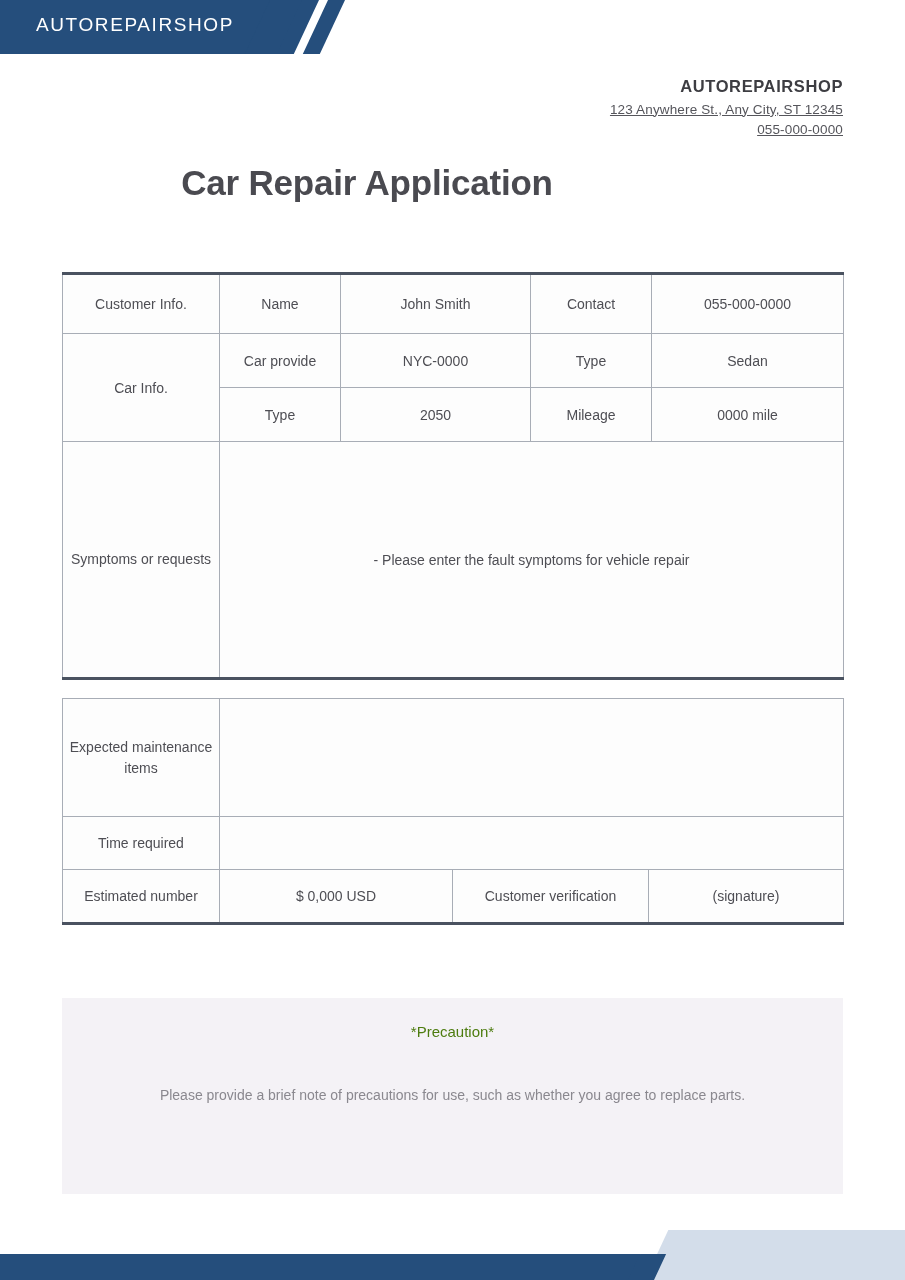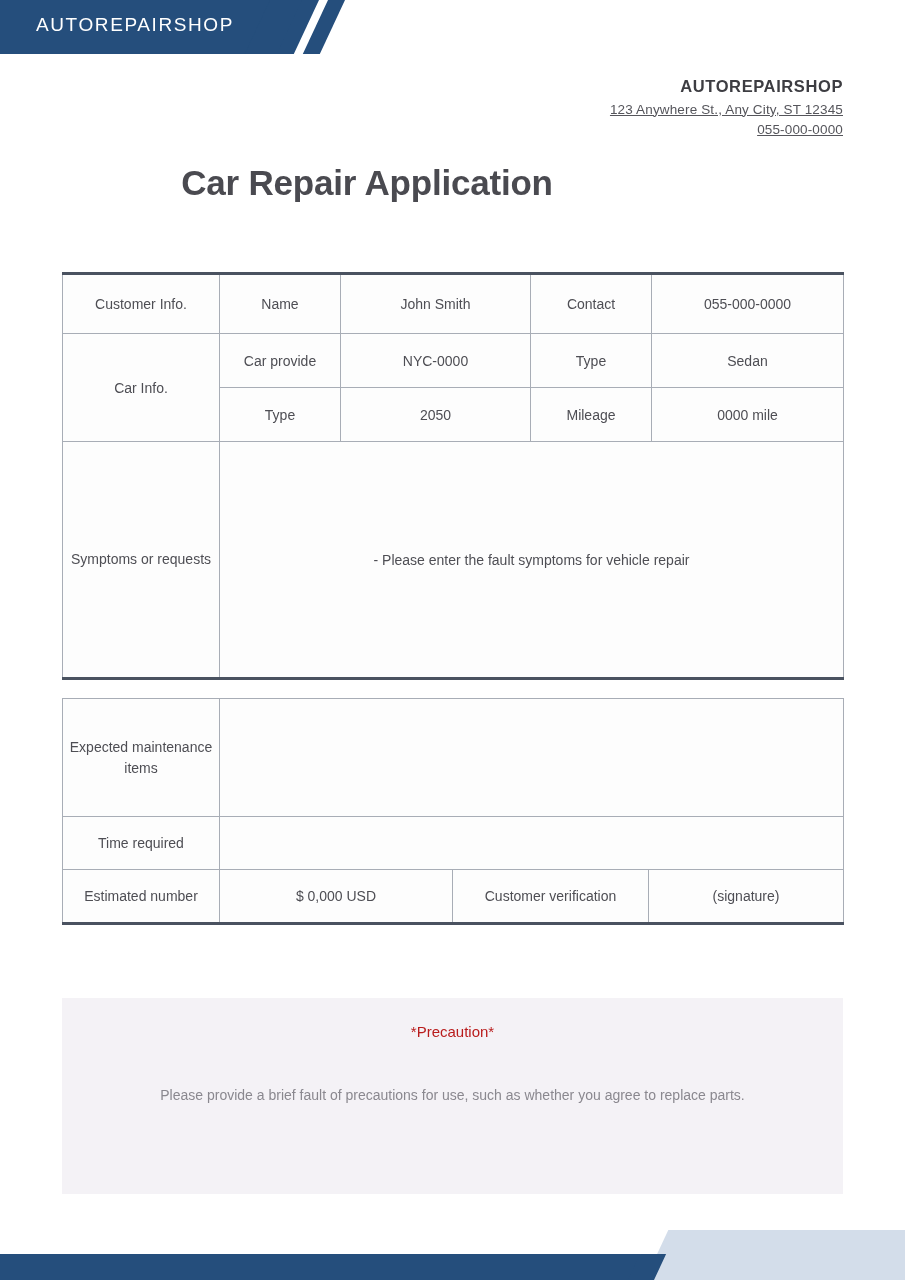--- a/index.html
+++ b/index.html
@@ -130,21 +130,21 @@
     height: 196px;
     background: #f4f2f6;
   }
   .precaution-title {
     position: absolute;
     top: 25px;
     left: 0;
     width: 100%;
     text-align: center;
     font-size: 15px;
-    color: #b91c1c;
+    color: #4d7c0f;
   }
   .precaution-body {
     position: absolute;
     top: 89px;
     left: 0;
     width: 100%;
     text-align: center;
     font-size: 14px;
     color: #8a888f;
   }
@@ -256,18 +256,18 @@
         <td class="val thick-bottom">$ 0,000 USD</td>
         <td class="lbl-strong thick-bottom">Customer verification</td>
         <td class="val thick-bottom">(signature)</td>
       </tr>
     </tbody>
   </table>
 </div>
 
 <div class="precaution-box">
   <div class="precaution-title">*Precaution*</div>
-  <div class="precaution-body">Please provide a brief fault of precautions for use, such as whether you agree to replace parts.</div>
+  <div class="precaution-body">Please provide a brief note of precautions for use, such as whether you agree to replace parts.</div>
 </div>
 
 <div class="footer-light"></div>
 <div class="footer-dark"></div>
 <div class="footer-dark-slant"></div>
 
 </body></html>

